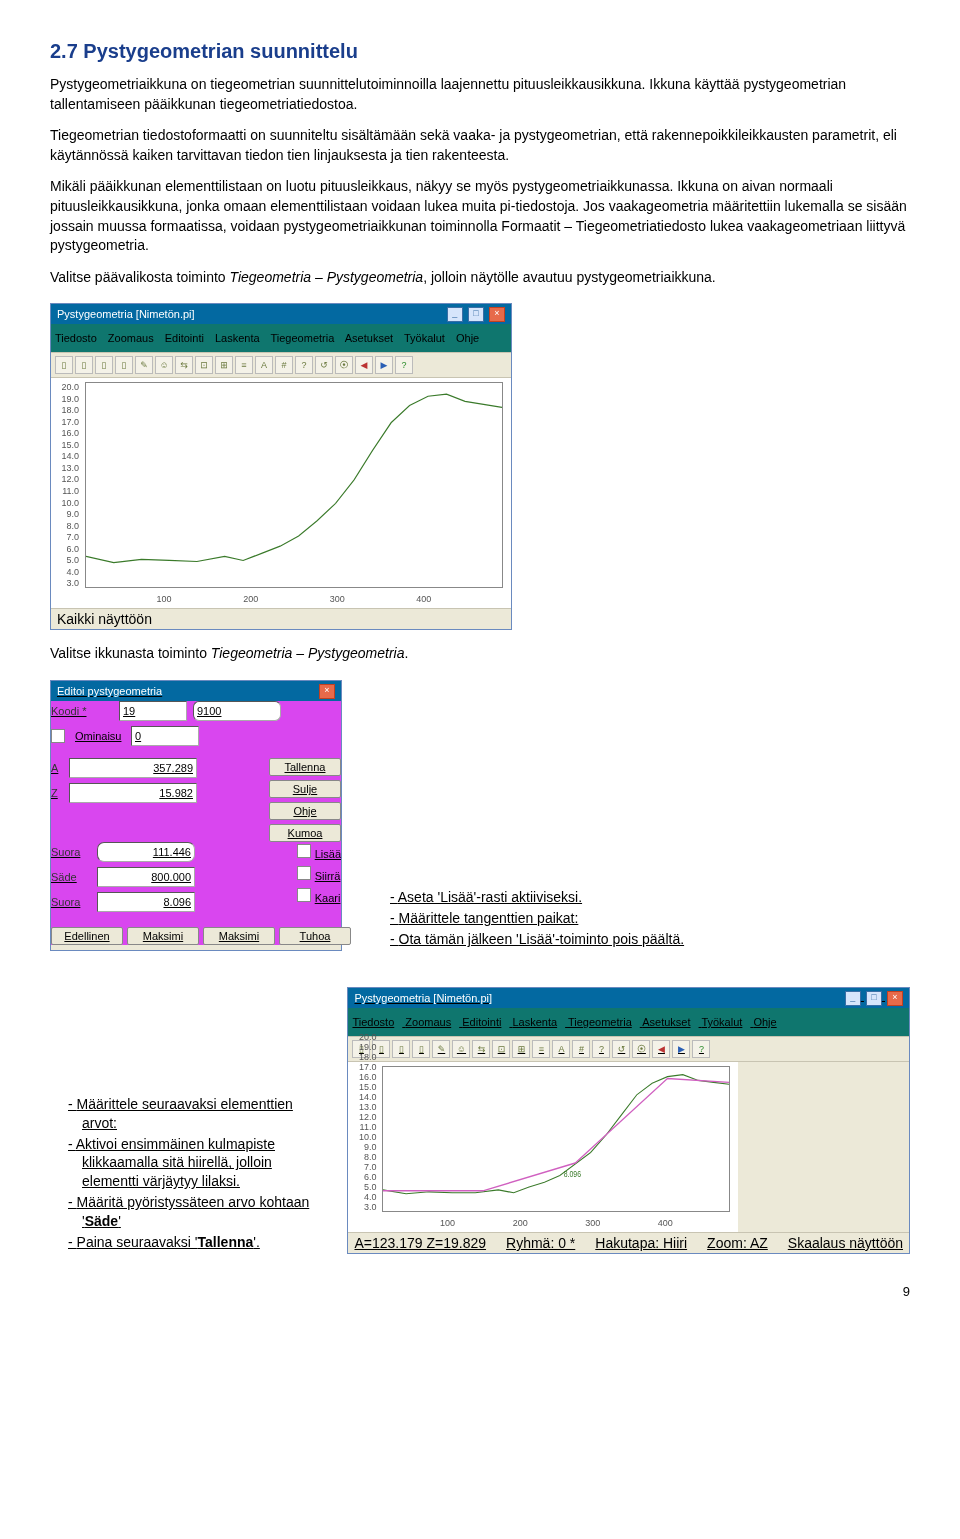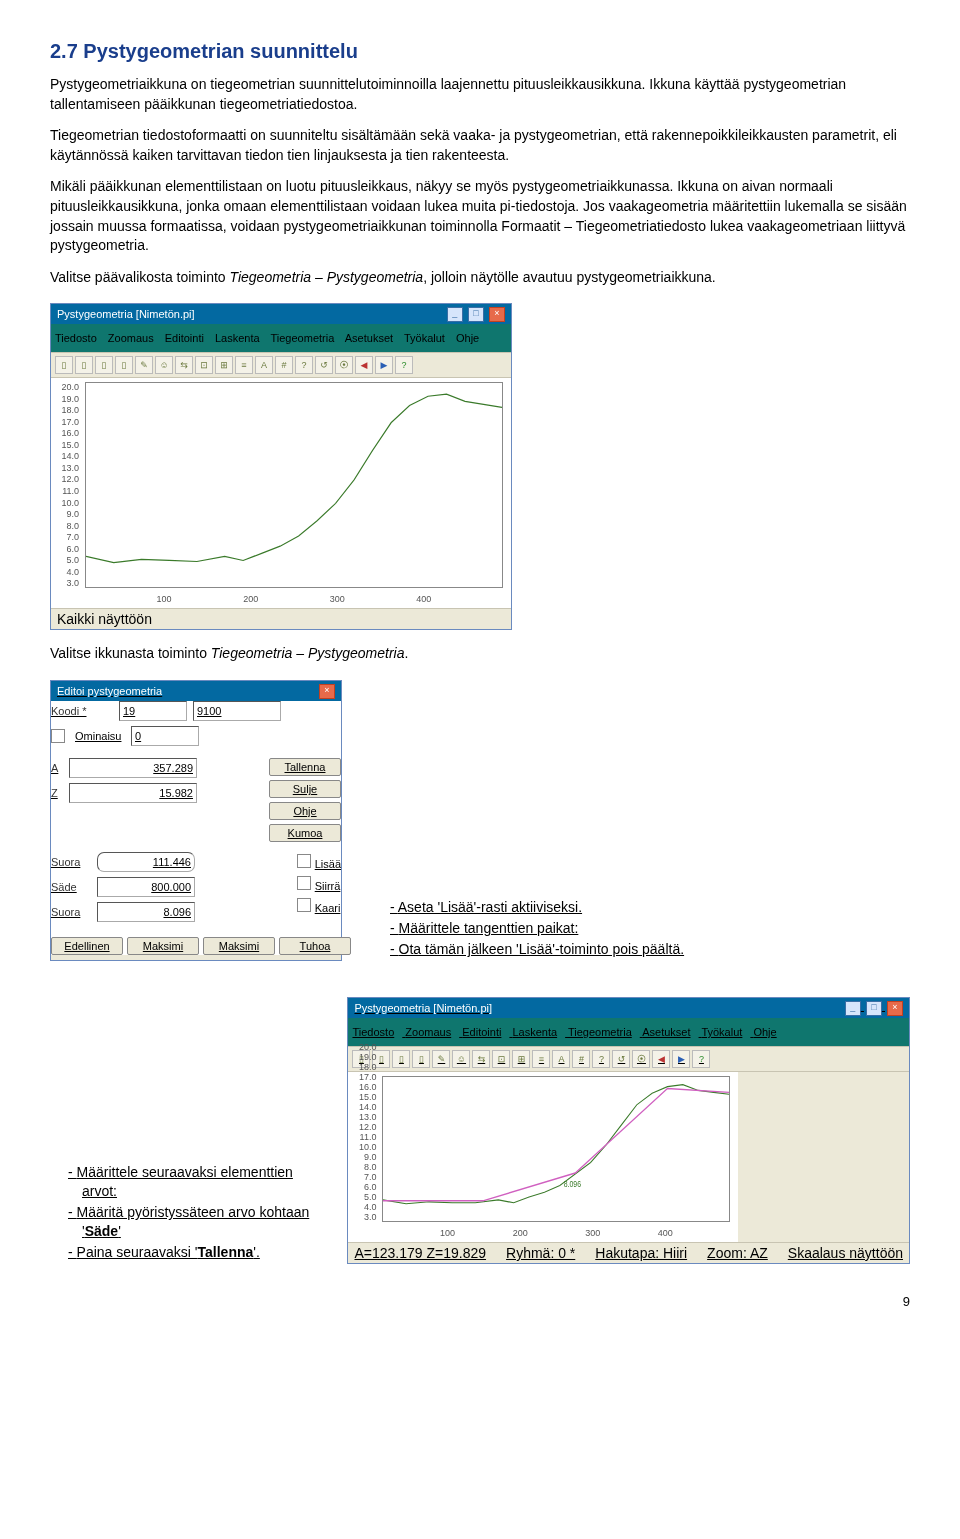--- a/index.html
+++ b/index.html
@@ -101,21 +101,21 @@
     font-size:9px; color:#555;
   }
   .plot {
     position:absolute; left:34px; right:8px; top:4px; bottom:20px;
     border:1px solid #888;
     background:#fff;
   }
 
   
   .dialog { width: 290px; }
-  .dialog-body { background:#ffffff; }
+  .dialog-body { background:#d946ef; }
   .row { display:flex; align-items:center; gap:6px; margin-bottom:5px; }
   .lbl { width: 62px; color:#333; }
   input.fld {
     border:1px inset #aaa;
     background:#fff;
     font-size:11px;
     padding:1px 3px;
     height:16px;
   }
   .btn {
@@ -245,21 +245,21 @@
 <div class="two-col">
   <div class="win dialog">
     <div class="win-title">
       <span class="txt">Editoi pystygeometria</span>
       <span class="win-btns"><span class="close">×</span></span>
     </div>
     <div class="dialog-body">
       <div class="row">
         <span class="lbl">Koodi *</span>
         <input class="fld" style="width: 60px;" value="19">
-        <input class="fld" style="width: 80px;" value="9100">
+        <input class="fld" style="width: 80px; border-radius: 6px;" value="9100">
       </div>
       <div class="row" style="margin-bottom:12px;">
         <span class="chk"></span>
         <span style="width:50px">Ominaisu</span>
         <input class="fld" style="width: 60px;" value="0">
       </div>
 
       <div style="display:flex;gap:6px;">
         <div style="flex:1">
           <div class="row">
@@ -272,21 +272,21 @@
             </div>
         </div>
         <div style="display:flex;flex-direction:column;gap:4px;">
           <span class="btn">Tallenna</span>
           <span class="btn">Sulje</span>
           <span class="btn">Ohje</span>
           <span class="btn">Kumoa</span>
         </div>
       </div>
 
-      <div style="display:flex;gap:6px;margin-top:10px;">
+      <div style="display:flex;gap:6px;">
         <div style="flex:1">
           <div class="row">
               <span class="lbl" style="width:40px">Suora</span>
             <input class="fld" style="width: 90px; text-align: right; border-radius: 7px;" value="111.446">
             </div>
           <div class="row">
               <span class="lbl" style="width:40px">Säde</span>
             <input class="fld" style="width: 90px; text-align: right;" value="800.000">
             </div>
           <div class="row">
@@ -314,20 +314,21 @@
     <li>Aseta 'Lisää'-rasti aktiiviseksi.</li>
     <li>Määrittele tangenttien paikat:</li>
     <li>Ota tämän jälkeen 'Lisää'-toiminto pois päältä.</li>
   </ul>
 </div>
 
 
 <div class="two-col" style="margin-top:36px;">
   <ul class="bullets" style="flex:1;">
     <li>Määrittele seuraavaksi elementtien arvot:</li>
+    <li>Aktivoi ensimmäinen kulmapiste klikkaamalla sitä hiirellä, jolloin elementti värjäytyy lilaksi.</li>
     <li>
       <span>Määritä pyöristyssäteen arvo kohtaan '</span><b>Säde</b><span>'</span>
     </li>
     <li>
       <span>Paina seuraavaksi '</span><b>Tallenna</b><span>'.</span>
     </li>
   </ul>
 
   <div class="win">
     <div class="win-title">

